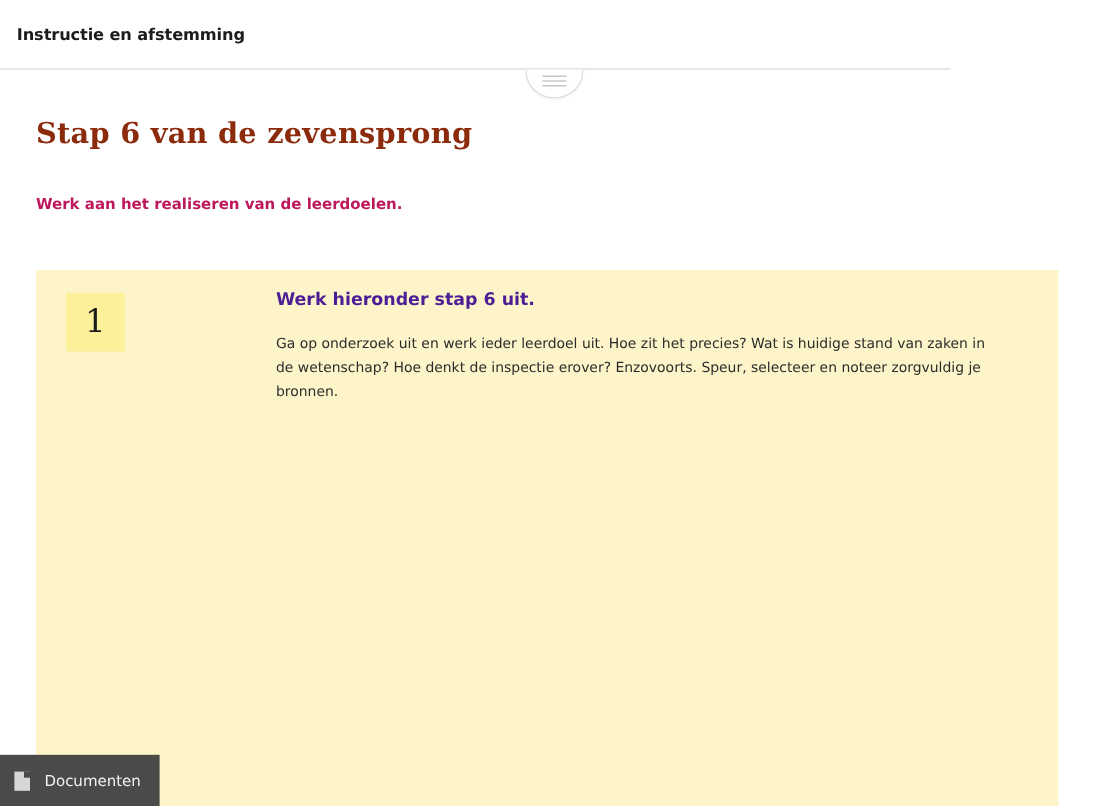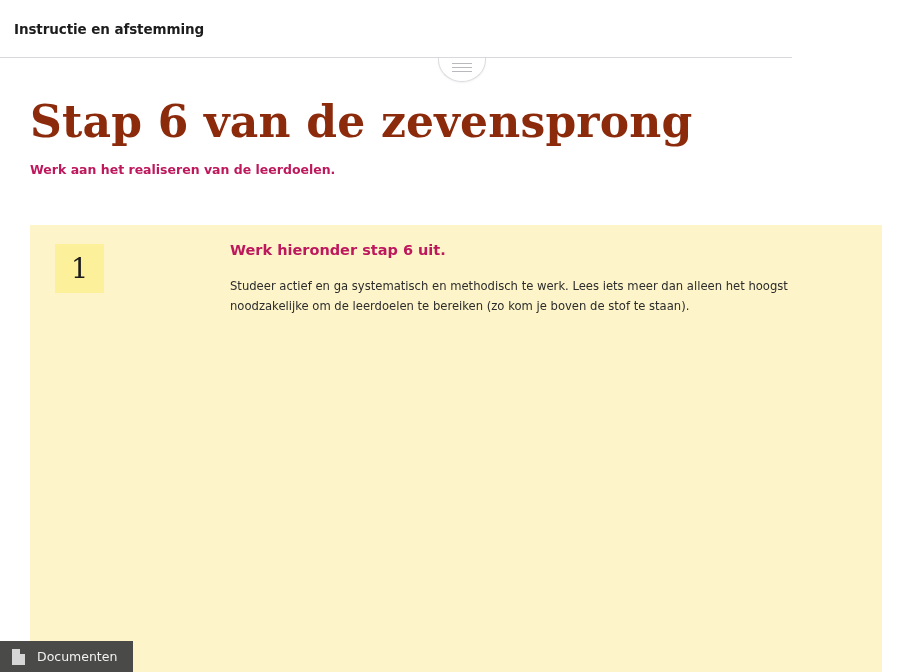--- a/index.html
+++ b/index.html
@@ -64,21 +64,21 @@
     background: #b9b9bd;
     margin-bottom: 3px;
   }
 
   
   #page-title {
     position: absolute;
     left: 30px;
     top: 96px;
     font-family: "DejaVu Serif", serif;
-    font-size: 44px;
+    font-size: 24px;
     font-weight: bold;
     color: #8c2a0c;
     letter-spacing: 0.2px;
     white-space: nowrap;
   }
   #page-subtitle {
     position: absolute;
     left: 30px;
     top: 162px;
     font-size: 12.5px;
@@ -111,21 +111,21 @@
   }
   #task-content {
     position: absolute;
     left: 200px;
     top: 17px;
     width: 620px;
   }
   #task-heading {
     font-size: 14.5px;
     font-weight: bold;
-    color: #be185d;
+    color: #4c1d95;
     margin: 0 0 18px 0;
     white-space: nowrap;
   }
   .task-paragraph {
     font-size: 11.6px;
     color: #2b2b2b;
     line-height: 20px;
     margin: 0 0 20px 0;
     max-width: 608px;
   }
@@ -136,21 +136,21 @@
   
   #bottom-taskbar {
     position: absolute;
     left: 0;
     bottom: 0;
     height: 34px;
     display: flex;
     align-items: flex-end;
   }
   .taskbar-button {
-    height: 31px;
+    height: 43px;
     background: #4a4a48;
     display: flex;
     align-items: center;
     padding: 0 16px 0 12px;
     margin-right: 6px;
     box-sizing: border-box;
   }
   .taskbar-button .tb-label {
     font-size: 12.5px;
     color: #f2f2f2;
@@ -218,21 +218,21 @@
 
 <div id="page-title">Stap 6 van de zevensprong</div>
 <div id="page-subtitle">Werk aan het realiseren van de leerdoelen.</div>
 
 <div id="task-panel">
 
   <div id="task-number-badge">1</div>
 
   <div id="task-content">
     <div id="task-heading">Werk hieronder stap 6 uit.</div>
-    <p class="task-paragraph">Studeer actief en ga systematisch en methodisch te werk. Lees iets meer dan alleen het hoogst noodzakelijke om de leerdoelen te bereiken (zo kom je boven de stof te staan).</p>
+    <p class="task-paragraph">Ga op onderzoek uit en werk ieder leerdoel uit. Hoe zit het precies? Wat is huidige stand van zaken in de wetenschap? Hoe denkt de inspectie erover? Enzovoorts. Speur, selecteer en noteer zorgvuldig je bronnen.</p>
   </div>
 
 </div>
 
 <div id="bottom-taskbar">
 
   <div class="taskbar-button">
     <span class="doc-icon"></span>
     <span class="tb-label">Documenten</span>
   </div>

